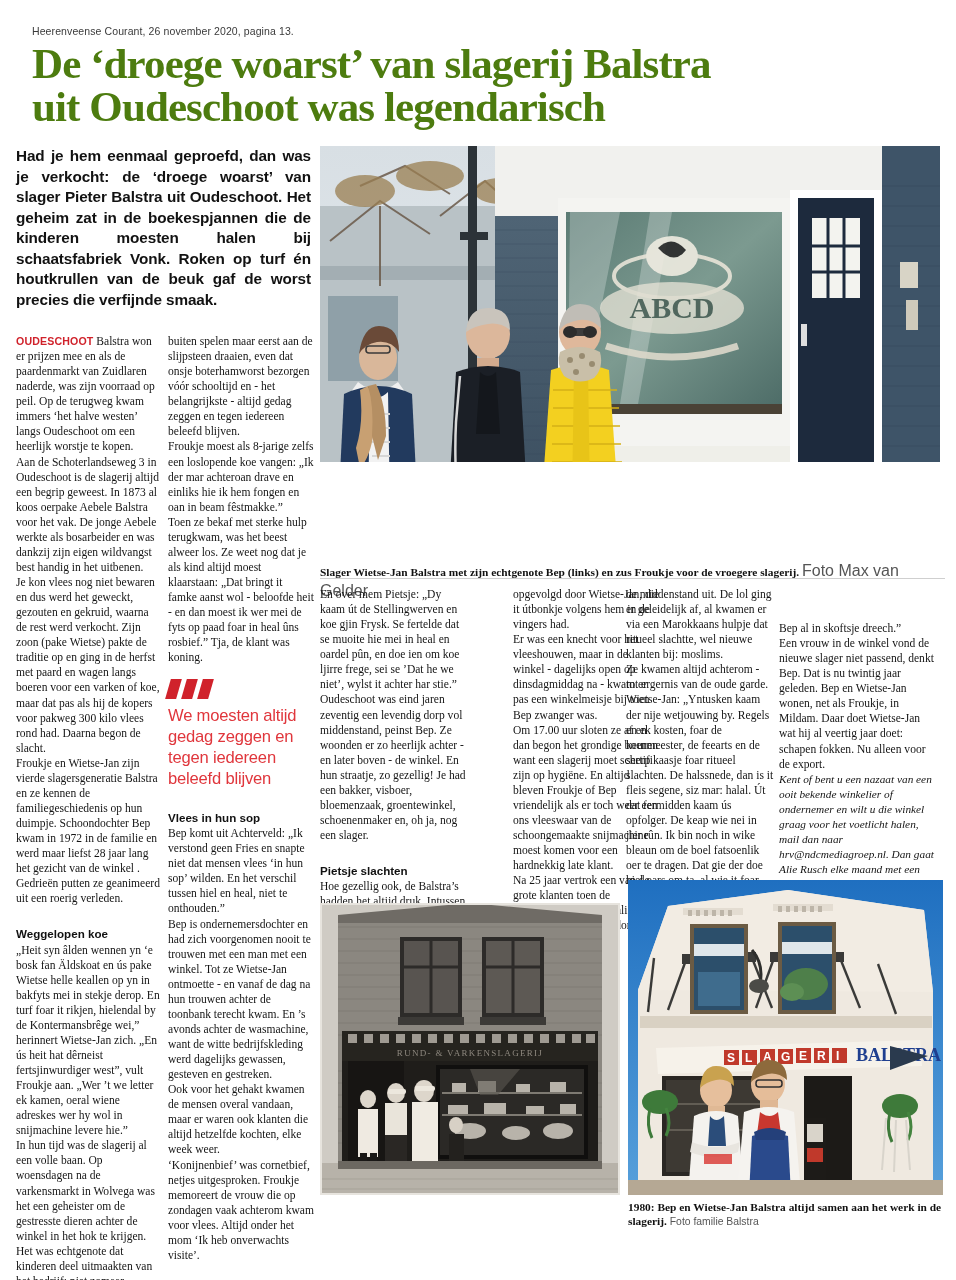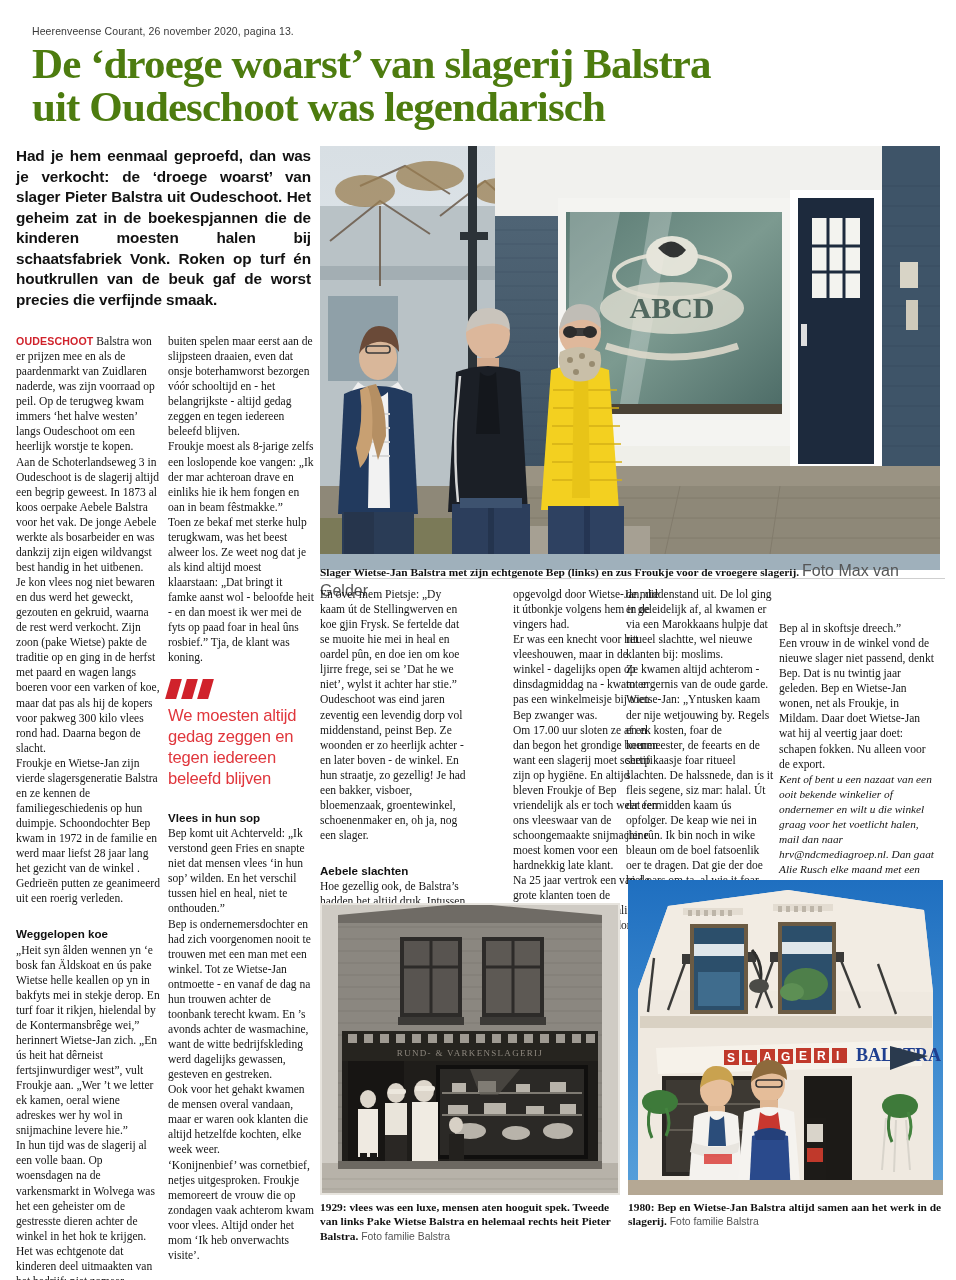--- a/index.html
+++ b/index.html
@@ -45,21 +45,21 @@
     font-weight:600;
     font-size:15.3px;
     line-height:1.345;
     text-align:justify;
     color:#121212;
     letter-spacing:-0.1px;
   }
 
   
   .photo-main {
-    position:absolute; left:304px; top:0; width:620px; height:424px;
+    position:absolute; left:304px; top:0; width:620px; height:316px;
     overflow:hidden;
     background:#9fb0bb;
   }
 
   
   .cap-main {
     position:absolute; left:320px; top:561px; width:625px;
     font-family:"Liberation Serif", serif;
     font-size:11.4px;
     font-weight:700;
@@ -441,21 +441,21 @@
     <span class="subhead">Vlees in hun sop</span>
     <p>Bep komt uit Achterveld: „Ik verstond geen Fries en snapte niet dat mensen vlees ‘in hun sop’ wilden. En het verschil tussen hiel en heal, niet te onthouden.”</p>
     <p>Bep is ondernemersdochter en had zich voorgenomen nooit te trouwen met een man met een winkel. Tot ze Wietse-Jan ontmoette - en vanaf de dag na hun trouwen achter de toonbank terecht kwam. En ’s avonds achter de wasmachine, want de witte bedrijfskleding werd dagelijks gewassen, gesteven en gestreken.</p>
     <p>Ook voor het gehakt kwamen de mensen overal vandaan, maar er waren ook klanten die altijd hetzelfde kochten, elke week weer.</p>
     <p>‘Konijnenbief’ was cornetbief, netjes uitgesproken. Froukje memoreert de vrouw die op zondagen vaak achterom kwam voor vlees. Altijd onder het mom ‘Ik heb onverwachts visite’.</p>
   </div>
 
   <div class="col" id="col3">
     <p>En over mem Pietsje: „Dy kaam út de Stellingwerven en koe gjin Frysk. Se fertelde dat se muoite hie mei in heal en oardel pûn, en doe ien om koe ljirre frege, sei se ’Dat he we niet’, wylst it achter har stie.”</p>
     <p>Oudeschoot was eind jaren zeventig een levendig dorp vol middenstand, peinst Bep. Ze woonden er zo heerlijk achter - en later boven - de winkel. En hun straatje, zo gezellig! Je had een bakker, visboer, bloemenzaak, groentewinkel, schoenenmaker en, oh ja, nog een slager.</p>
-    <span class="subhead">Aebele slachten</span>
+    <span class="subhead">Pietsje slachten</span>
     <p>Hoe gezellig ook, de Balstra’s hadden het altijd druk. Intussen was heit afgekeurd en</p>
   </div>
 
   <div class="col" id="col4">
     <p>opgevolgd door Wietse-Jan, die it útbonkje volgens hem in de vingers had.</p>
     <p>Er was een knecht voor het vleeshouwen, maar in de winkel - dagelijks open op dinsdagmiddag na - kwam er pas een winkelmeisje bij toen Bep zwanger was.</p>
     <p>Om 17.00 uur sloten ze af en dan begon het grondige boenen want een slagerij moet scherp zijn op hygiëne. En altijd bleven Froukje of Bep vriendelijk als er toch weer een ons vleeswaar van de schoongemaakte snijmachine moest komen voor een hardnekkig late klant.</p>
     <p>Na 25 jaar vertrok een van de grote klanten toen de aanbesteding grootschaliger moest en zoals in alle dorpen dunde</p>
   </div>
 
@@ -577,24 +577,20 @@
       <rect x="18" y="258" width="264" height="8" fill="#6c6861"></rect>
       <g stroke="#a39e95" stroke-width="1" opacity="0.8">
         <line x1="0" y1="276" x2="300" y2="276"></line>
         <line x1="0" y1="286" x2="300" y2="286"></line>
       </g>
 
       <rect x="0" y="0" width="300" height="292" fill="none" stroke="#e7e4de" stroke-width="4"></rect>
     </svg>
   </div>
 
-  <div class="cap-1929">
-    <span>1929: vlees was een luxe, mensen aten hooguit spek. Tweede van links Pake Wietse Balstra en helemaal rechts heit Pieter Balstra.</span>
-    <span class="credit">Foto familie Balstra</span>
-  </div>
 
   <div class="photo-1980">
     <svg width="315" height="315" viewBox="0 0 315 315" preserveAspectRatio="none">
       <defs>
         <linearGradient id="sky80" x1="0" y1="0" x2="0" y2="1">
           <stop offset="0" stop-color="#1f6fc0"></stop>
             <stop offset="1" stop-color="#57a0db"></stop>
         </linearGradient>
       </defs>
       <rect x="0" y="0" width="315" height="315" fill="url(#sky80)"></rect>

